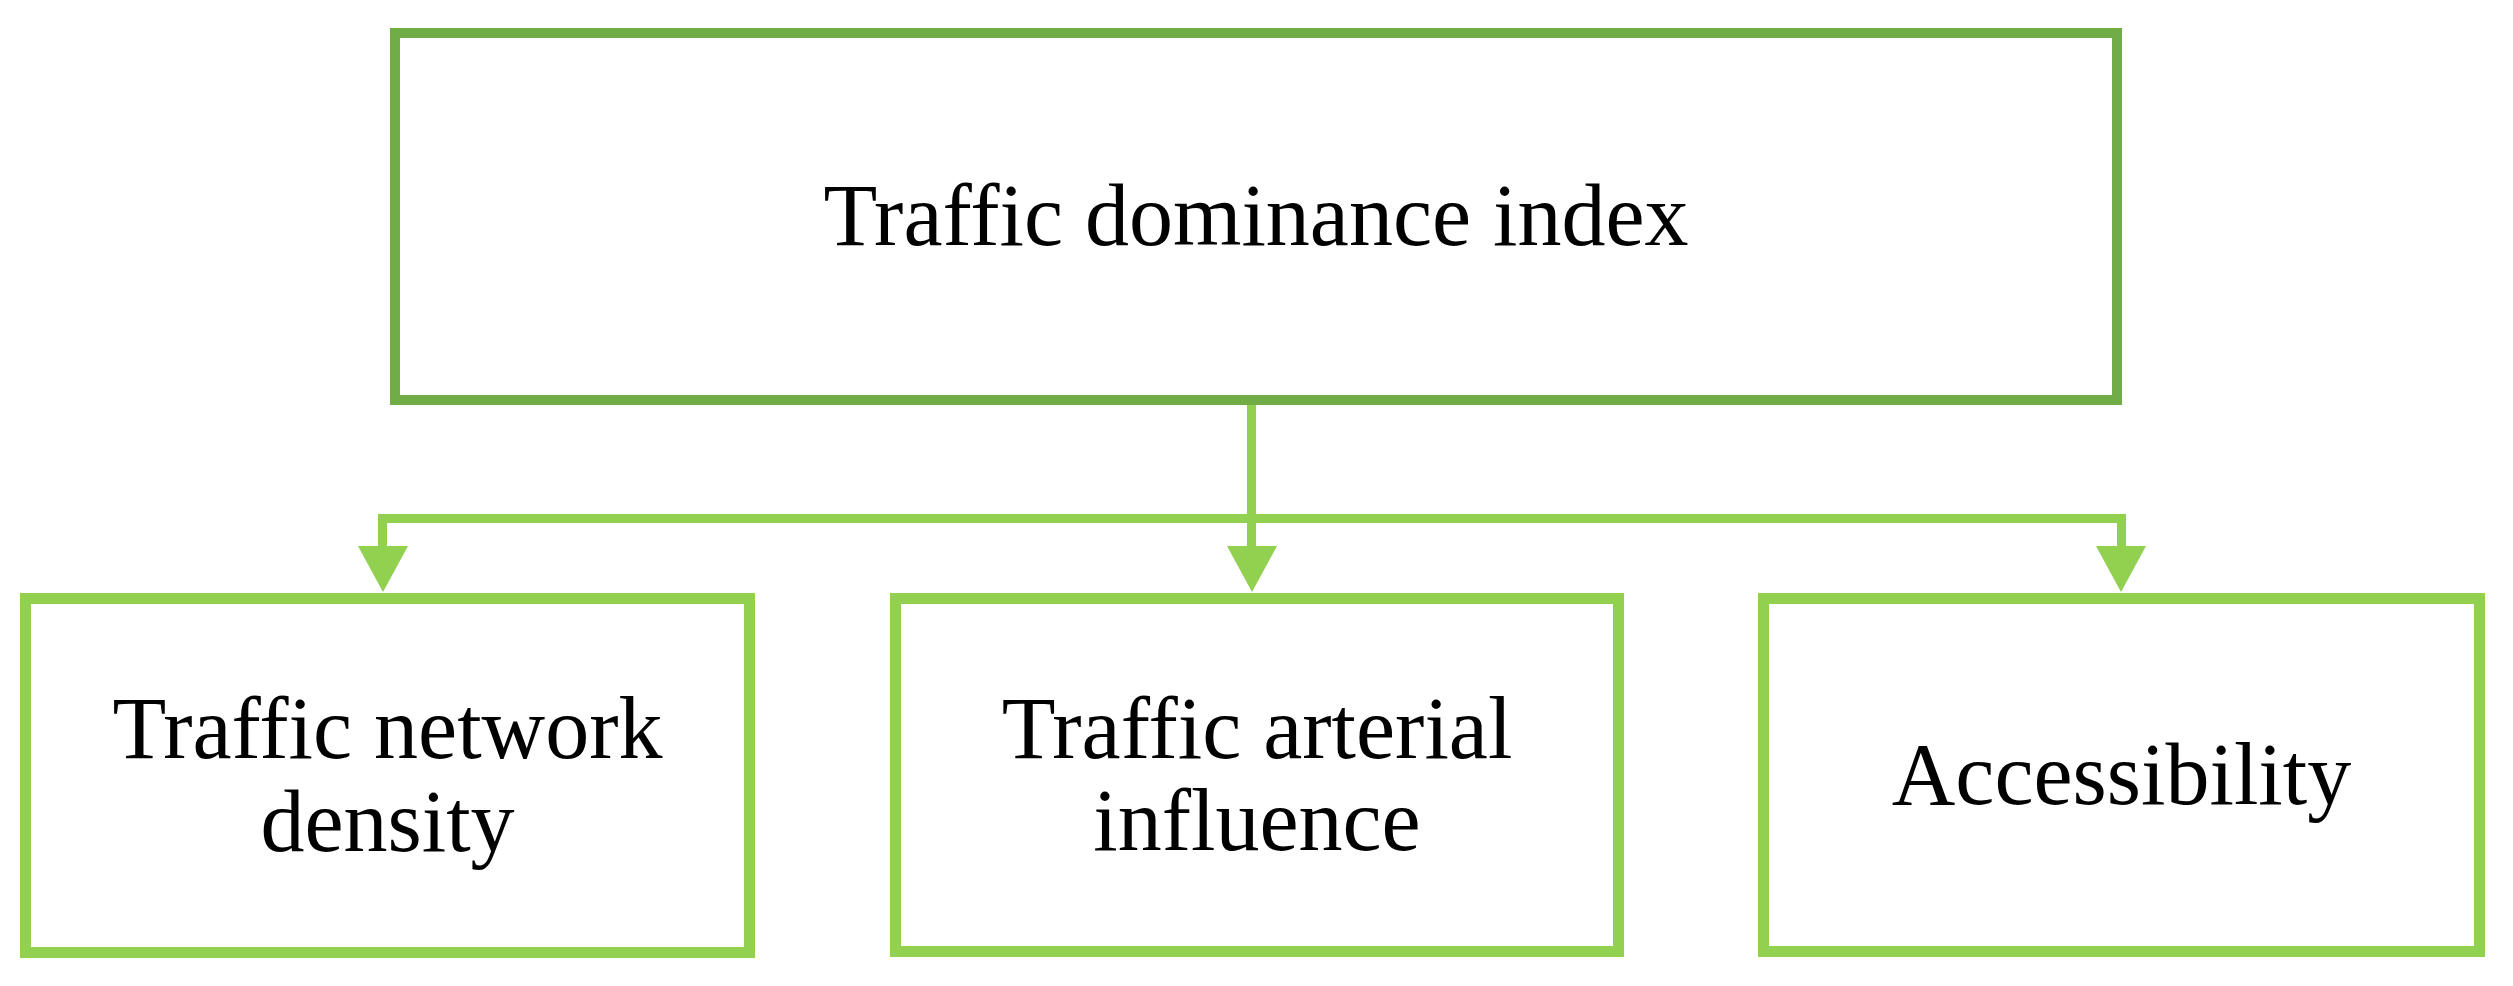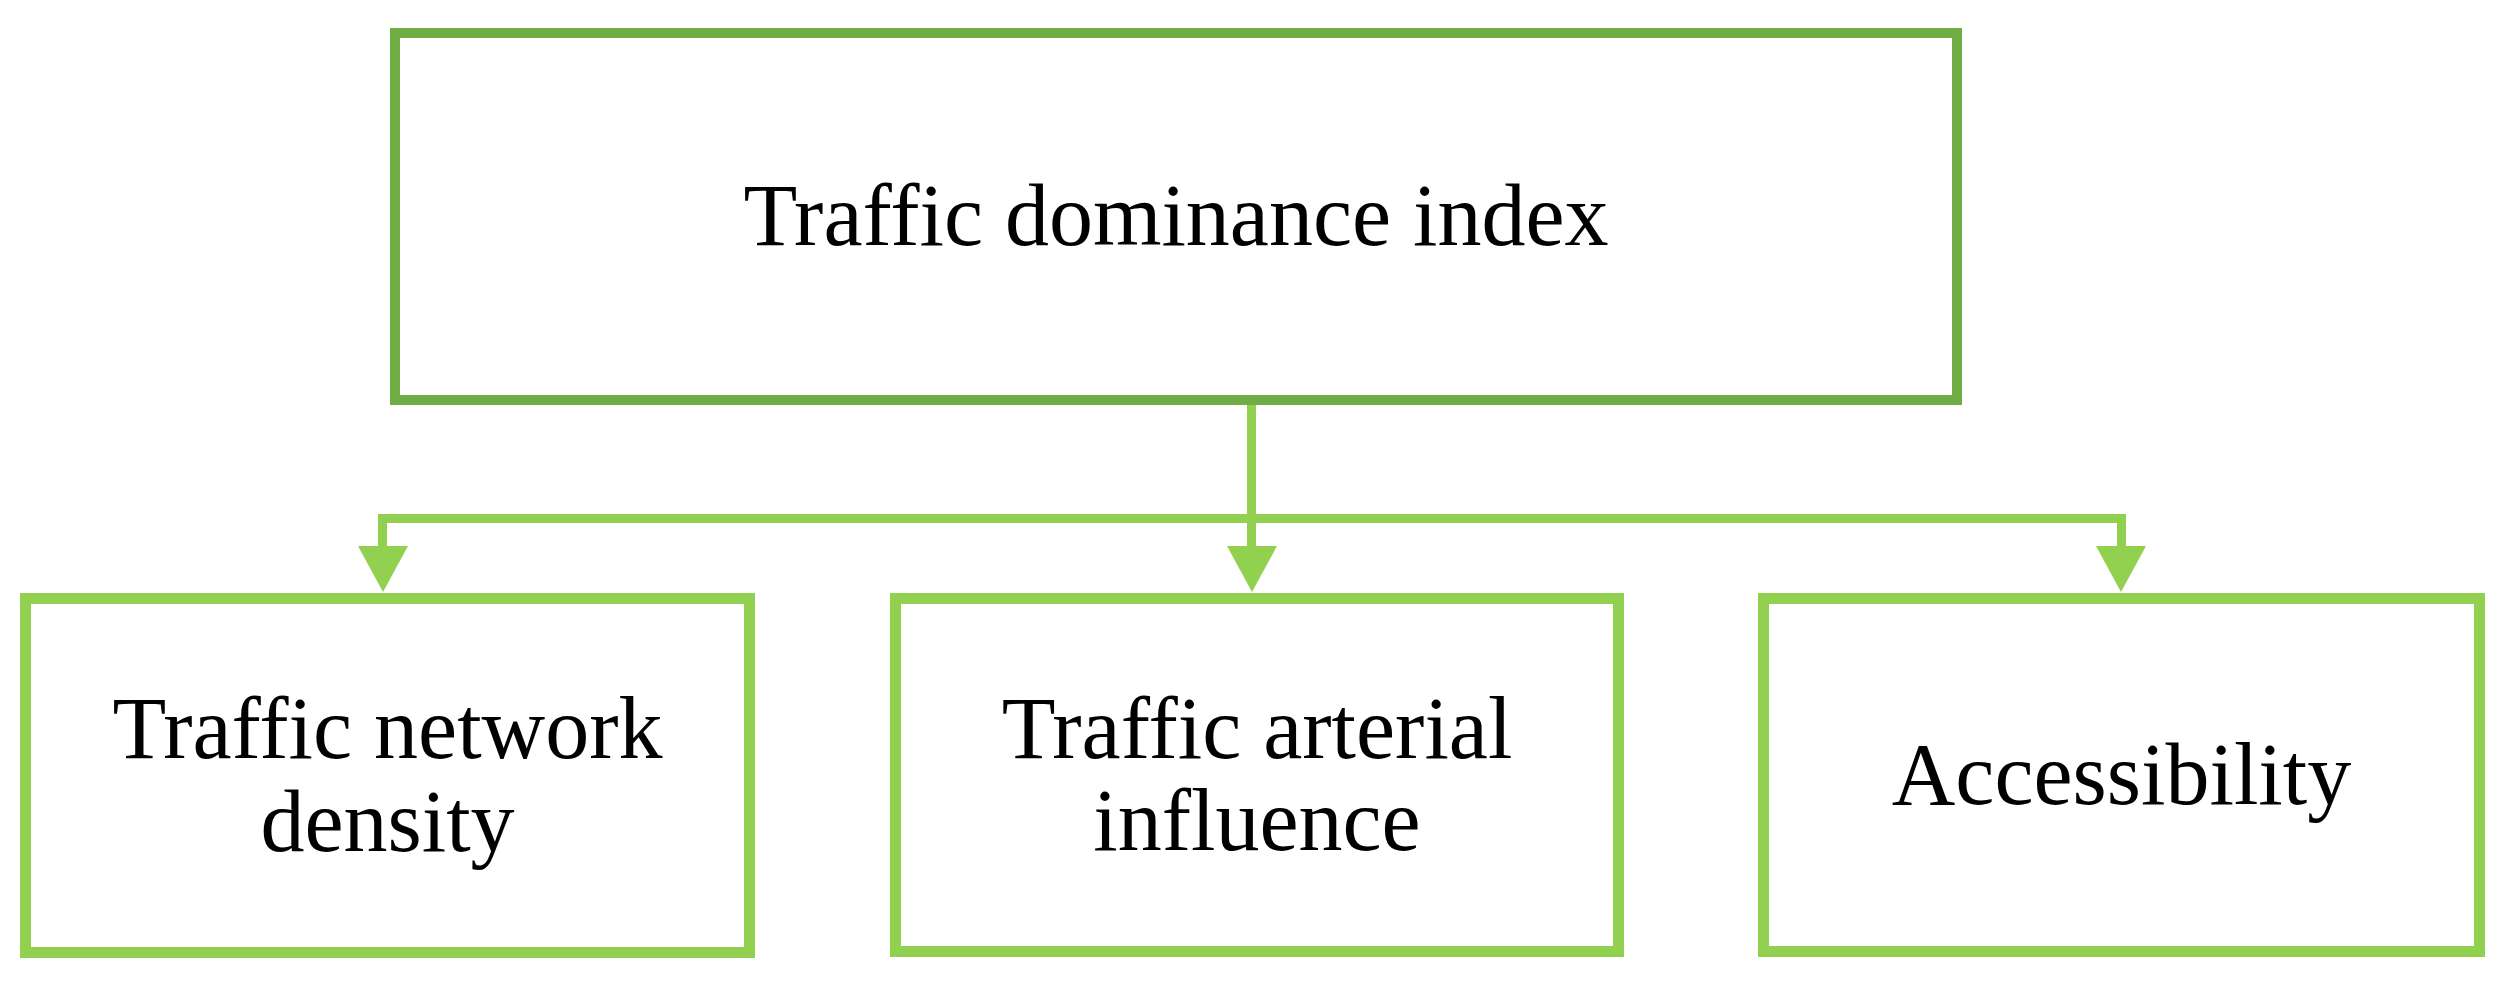--- a/index.html
+++ b/index.html
@@ -20,21 +20,21 @@
     box-sizing: border-box;
     display: flex;
     align-items: center;
     justify-content: center;
     text-align: center;
     background: #ffffff;
   }
   .box.root {
     left: 390px;
     top: 28px;
-    width: 1572px;
+    width: 1732px;
     height: 377px;
     border: 10px solid var(--root-border, #70AD47);
   }
   .box.child {
     border: 11px solid var(--child-border, #92D050);
   }
   .child-0 { left: 20px;   top: 593px; width: 735px; height: 365px; }
   .child-1 { left: 890px;  top: 593px; width: 734px; height: 364px; }
   .child-2 { left: 1758px; top: 593px; width: 727px; height: 364px; }
   .label {

